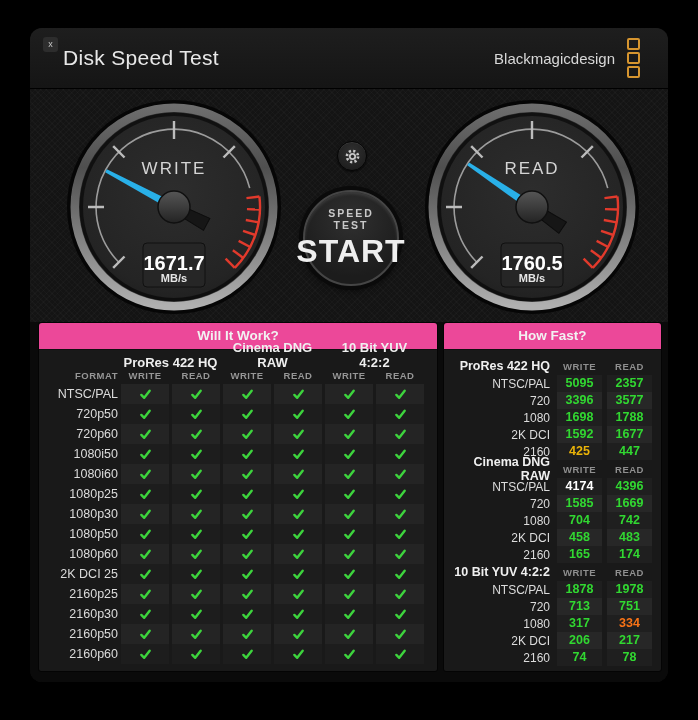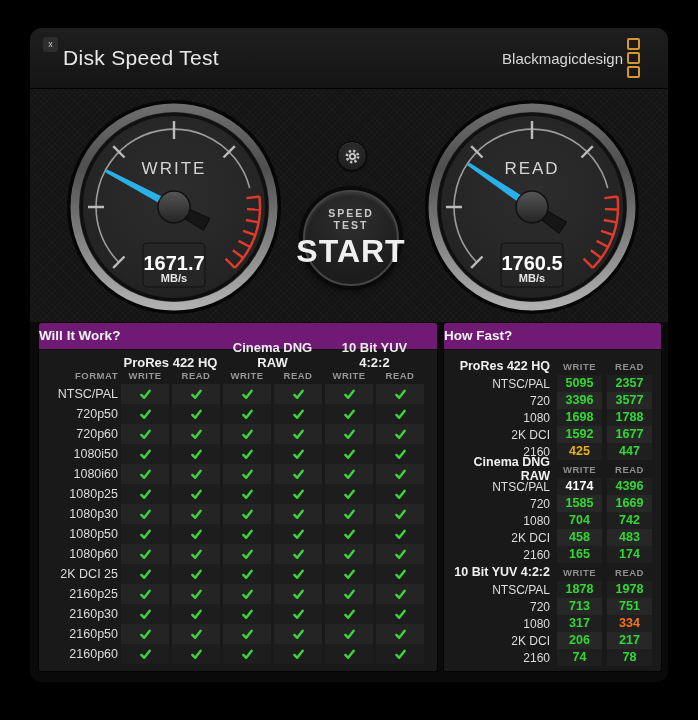--- a/index.html
+++ b/index.html
@@ -7,21 +7,21 @@
          font-family:"Liberation Sans",sans-serif;}
   .window{position:absolute;left:30px;top:28px;width:638px;height:654px;background:#101010;
           border-radius:12px;box-shadow:0 10px 28px rgba(0,0,0,.85);overflow:hidden;}
   
   .titlebar{position:relative;height:60px;background:linear-gradient(#1e1e1e,#151515);
             border-bottom:1px solid #000;display:flex;align-items:center;}
   .close-btn{position:absolute;left:13px;top:9px;width:15px;height:15px;border:none;border-radius:3px;
              background:#2d2d2d;color:#c8c8c8;font-size:9px;line-height:15px;padding:0;text-align:center;
              font-family:"Liberation Sans",sans-serif;cursor:pointer;}
   .app-title{margin:0 0 0 33px;font-size:21px;font-weight:400;color:#e8e8e8;letter-spacing:.3px;}
-  .brand{margin-left:auto;margin-right:28px;display:flex;align-items:center;gap:4px;}
+  .brand{margin-left:auto;margin-right:28px;display:flex;align-items:center;gap:12px;}
   .brand-text{color:#d8d8d8;font-size:15px;}
   .bm-logo{display:flex;flex-direction:column;gap:2px;}
   .bm-logo i{display:block;width:9px;height:8px;border:2px solid #d6952f;border-radius:2px;}
   
   .gauge-section{position:relative;height:234px;background-color:#141414;
      background-image:repeating-linear-gradient(45deg,rgba(255,255,255,.02) 0 1px,transparent 1px 4px),
                       repeating-linear-gradient(-45deg,rgba(255,255,255,.018) 0 1px,transparent 1px 4px);}
   .gauge{position:absolute;top:11px;width:214px;height:214px;}
   .gauge.write{left:37px;} .gauge.read{left:395px;}
   .gear-btn{position:absolute;left:307px;top:52px;width:30px;height:30px;border-radius:50%;
@@ -33,21 +33,21 @@
              border:2px solid #454545;box-shadow:0 0 0 4px #0a0a0a,0 3px 8px rgba(0,0,0,.8),
              inset 0 2px 3px rgba(255,255,255,.10);
              color:#efefef;display:flex;flex-direction:column;align-items:center;justify-content:center;
              cursor:pointer;font-family:"Liberation Sans",sans-serif;}
   .start-line1{font-size:10.5px;font-weight:bold;letter-spacing:2px;color:#c9c9c9;margin-bottom:2px;}
   .start-line2{font-size:32px;font-weight:bold;letter-spacing:1px;color:#efefef;}
   
   .panels-bg{position:absolute;left:0;top:294px;right:0;bottom:0;background:#0a0a0a;}
   .panel{position:absolute;top:294px;background:#191919;border:1px solid #040404;border-radius:3px;
          box-sizing:border-box;}
-  .panel-title{height:26px;line-height:26px;text-align:left;background:#701a75;color:#f2f2f2;
+  .panel-title{height:26px;line-height:26px;text-align:center;background:#ec4899;color:#f2f2f2;
                font-size:13.5px;font-weight:bold;border-bottom:1px solid #101010;border-radius:3px 3px 0 0;}
   .panel.left{left:8px;width:400px;height:350px;}
   .panel.right{left:413px;width:219px;height:350px;}
   
   .wiw-groups{display:flex;padding-left:82px;height:20px;align-items:flex-end;}
   .wiw-group{width:99px;margin-right:3px;text-align:center;color:#efefef;font-size:13px;font-weight:bold;}
   .wiw-colhdr{display:flex;padding-left:8px;height:14px;}
   .wiw-colhdr .fmt{width:71px;text-align:right;}
   .wiw-colhdr span{color:#969696;font-size:9.5px;letter-spacing:.5px;font-weight:bold;}
   .wiw-colhdr .col{width:48px;margin-left:3px;text-align:center;}

